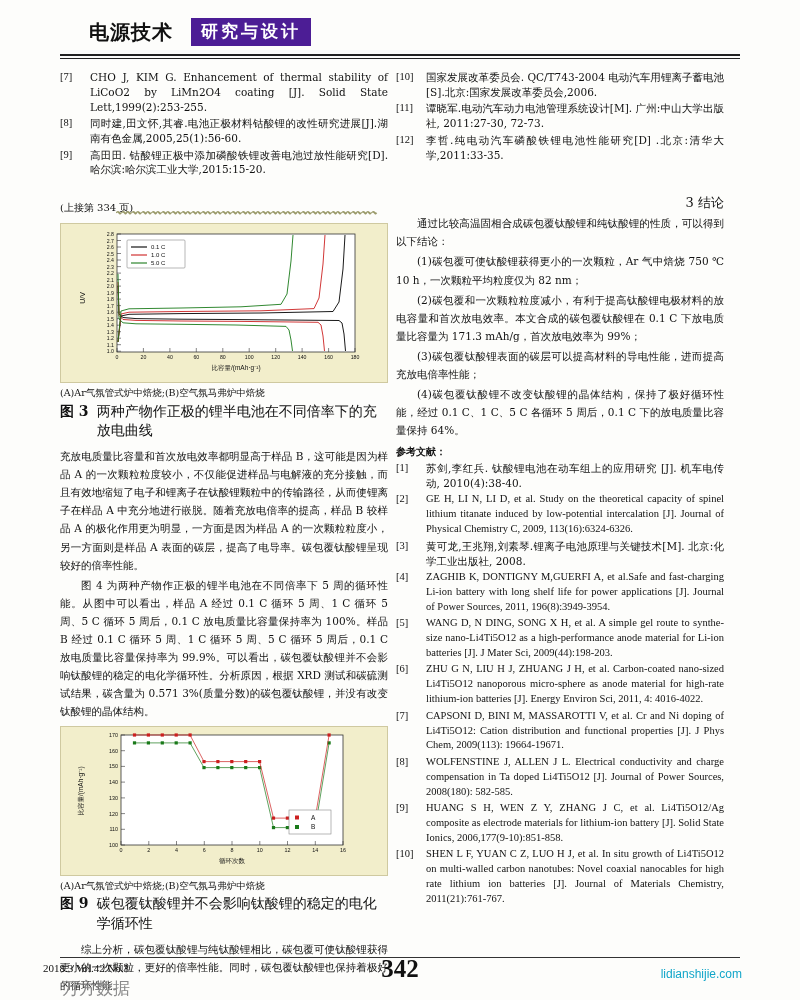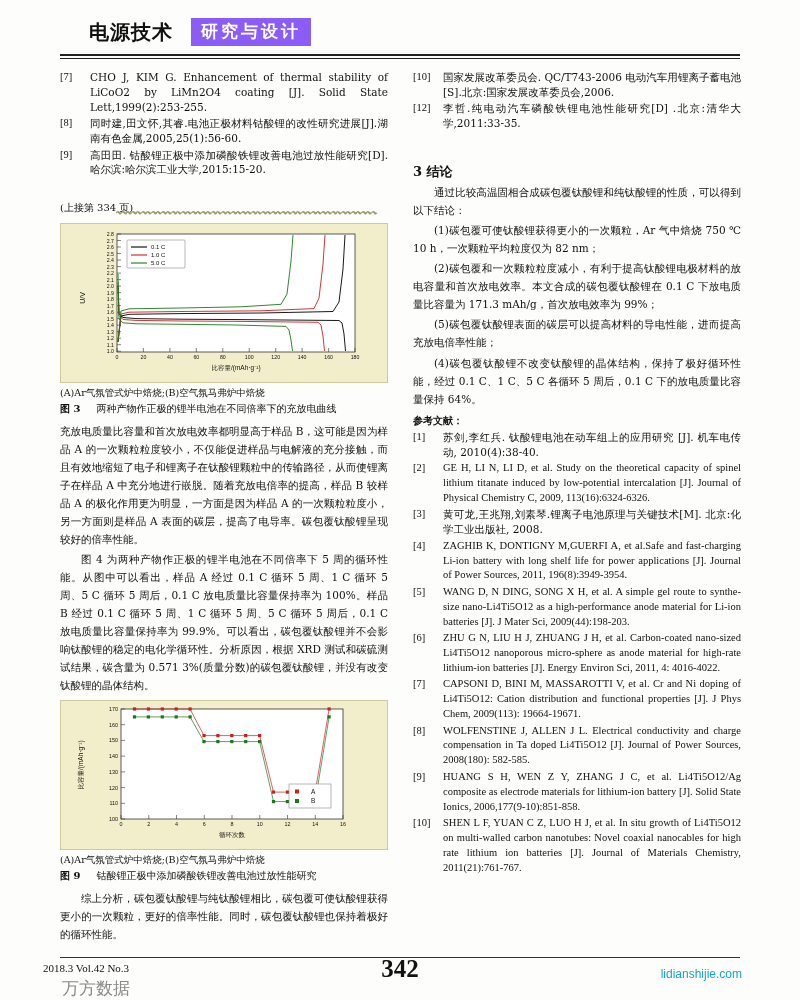--- a/index.html
+++ b/index.html
@@ -24,21 +24,21 @@
     font-size: 20px;
     letter-spacing: 1px;
     color:#111;
     display:inline-block;
     vertical-align: middle;
     margin-left: 29px;
   }
   .mast-sub {
     display:inline-block;
     vertical-align: middle;
-    background: #8b5cf6;
+    background: #4c1d95;
     color:#fff;
     font-family:"DejaVu Serif", serif;
     font-size: 17px;
     font-weight:bold;
     letter-spacing: 3px;
     padding: 2px 10px 3px 10px;
     margin-left: 14px;
   }
   .mast-rule {
     position:absolute; left:60px; top:54px; width:680px;
@@ -51,21 +51,21 @@
 
   
   .col {
     position:absolute;
     top:70px;
     width: 328px;
     font-size: 10.5px;
     line-height: 1.42;
   }
   .col-left { left: 60px; }
-  .col-right { left: 413px; }
+  .col-right { left: 396px; }
 
   
   .ref {
     display:flex;
     margin-bottom: 1.5px;
     text-align: justify;
   }
   .ref-num {
     flex: 0 0 30px;
     text-align: left;
@@ -105,43 +105,44 @@
   .fig3box { height: 160px; }
   .chart-svg { display:block; }
 
   .fig-sub {
     font-family:"DejaVu Serif", serif;
     font-size: 9.5px;
     margin-top: 3px;
   }
   .fig-cap {
     font-family:"DejaVu Serif", serif;
-    font-size: 10px;
+    font-size: 14px;
     margin-top: 2px;
     margin-bottom: 6px;
     display:flex;
-    gap: 16px;
+    gap: 8px;
   }
   .fig-cap .lbl { font-weight: bold; flex: 0 0 auto; }
 
   .body-p {
     font-family:"DejaVu Serif", serif;
     font-size: 10.5px;
     line-height: 1.72;
     text-align: justify;
     text-indent: 0;
     margin: 0 0 2px 0;
   }
 
   
   .sec-h {
     font-family:"DejaVu Serif", serif;
-    font-weight: bold;
+    font-weight: normal;
     font-size: 13px;
     margin: 8px 0 2px 0;
+    text-align: right;
   }
   .sec-h-ref {
     font-family:"DejaVu Serif", serif;
     font-weight: bold;
     font-size: 10px;
     margin: 6px 0 2px 0;
   }
   .indent2 { text-indent: 21px; }
 
   
@@ -422,46 +423,50 @@
         <rect class="legend-box" x="228" y="83" width="42" height="24"></rect>
         <rect x="234" y="88.5" width="4" height="4" fill="#cc2020"></rect>
         <text x="250" y="92.5" font-size="6.5" fill="#111">A</text>
         <rect x="234" y="98" width="4" height="4" fill="#1a7a1a"></rect>
         <text x="250" y="102" font-size="6.5" fill="#111">B</text>
       </svg>
     </div>
     <div class="fig-sub">(A)Ar气氛管式炉中焙烧;(B)空气氛马弗炉中焙烧</div>
     <div class="fig-cap">
       <span class="lbl">图 9</span>
-      <span>钴酸锂正极中添加磷酸铁锂改善电池过放性能研究</span>
+      <span>碳包覆钛酸锂并不会影响钛酸锂的稳定的电化学循环性</span>
     </div>
 
     <p class="body-p indent2">综上分析，碳包覆钛酸锂与纯钛酸锂相比，碳包覆可使钛酸锂获得更小的一次颗粒，更好的倍率性能。同时，碳包覆钛酸锂也保持着极好的循环性能。</p>
   </div>
 
   <div class="col col-right">
 
     <div>
       <div class="ref">
         <div class="ref-num">[10]</div>
-        <div class="ref-txt cn">国家发展改革委员会. QC/T743-2006 电动汽车用锂离子蓄电池[S].北京:国家发展改革委员会,2006.</div>
+        <div class="ref-txt cn">国家发展改革委员会. QC/T743-2004 电动汽车用锂离子蓄电池[S].北京:国家发展改革委员会,2006.</div>
+      </div>
+      <div class="ref">
+        <div class="ref-num">[11]</div>
+        <div class="ref-txt cn">谭晓军.电动汽车动力电池管理系统设计[M]. 广州:中山大学出版社, 2011:27-30, 72-73.</div>
       </div>
       <div class="ref">
         <div class="ref-num">[12]</div>
         <div class="ref-txt cn">李哲.纯电动汽车磷酸铁锂电池性能研究[D] .北京:清华大学,2011:33-35.</div>
       </div>
     </div>
 
     <div style="height:22px"></div>
 
     <div class="sec-h">3  结论</div>
     <p class="body-p indent2">通过比较高温固相合成碳包覆钛酸锂和纯钛酸锂的性质，可以得到以下结论：</p>
     <p class="body-p indent2">(1)碳包覆可使钛酸锂获得更小的一次颗粒，Ar 气中焙烧 750 ℃ 10 h，一次颗粒平均粒度仅为 82 nm；</p>
     <p class="body-p indent2">(2)碳包覆和一次颗粒粒度减小，有利于提高钛酸锂电极材料的放电容量和首次放电效率。本文合成的碳包覆钛酸锂在 0.1 C 下放电质量比容量为 171.3 mAh/g，首次放电效率为 99%；</p>
-    <p class="body-p indent2">(5)碳包覆钛酸锂表面的碳层可以提高材料的导电性能，进而提高充放电倍率性能；</p>
+    <p class="body-p indent2">(3)碳包覆钛酸锂表面的碳层可以提高材料的导电性能，进而提高充放电倍率性能；</p>
     <p class="body-p indent2">(4)碳包覆钛酸锂不改变钛酸锂的晶体结构，保持了极好循环性能，经过 0.1 C、1 C、5 C 各循环 5 周后，0.1 C 下的放电质量比容量保持 64%。</p>
 
     <div class="sec-h-ref">参考文献：</div>
 
     <div>
       <div class="ref">
         <div class="ref-num">[1]</div>
         <div class="ref-txt cn">苏剑,李红兵. 钛酸锂电池在动车组上的应用研究 [J]. 机车电传动, 2010(4):38-40.</div>
       </div>
       <div class="ref">

